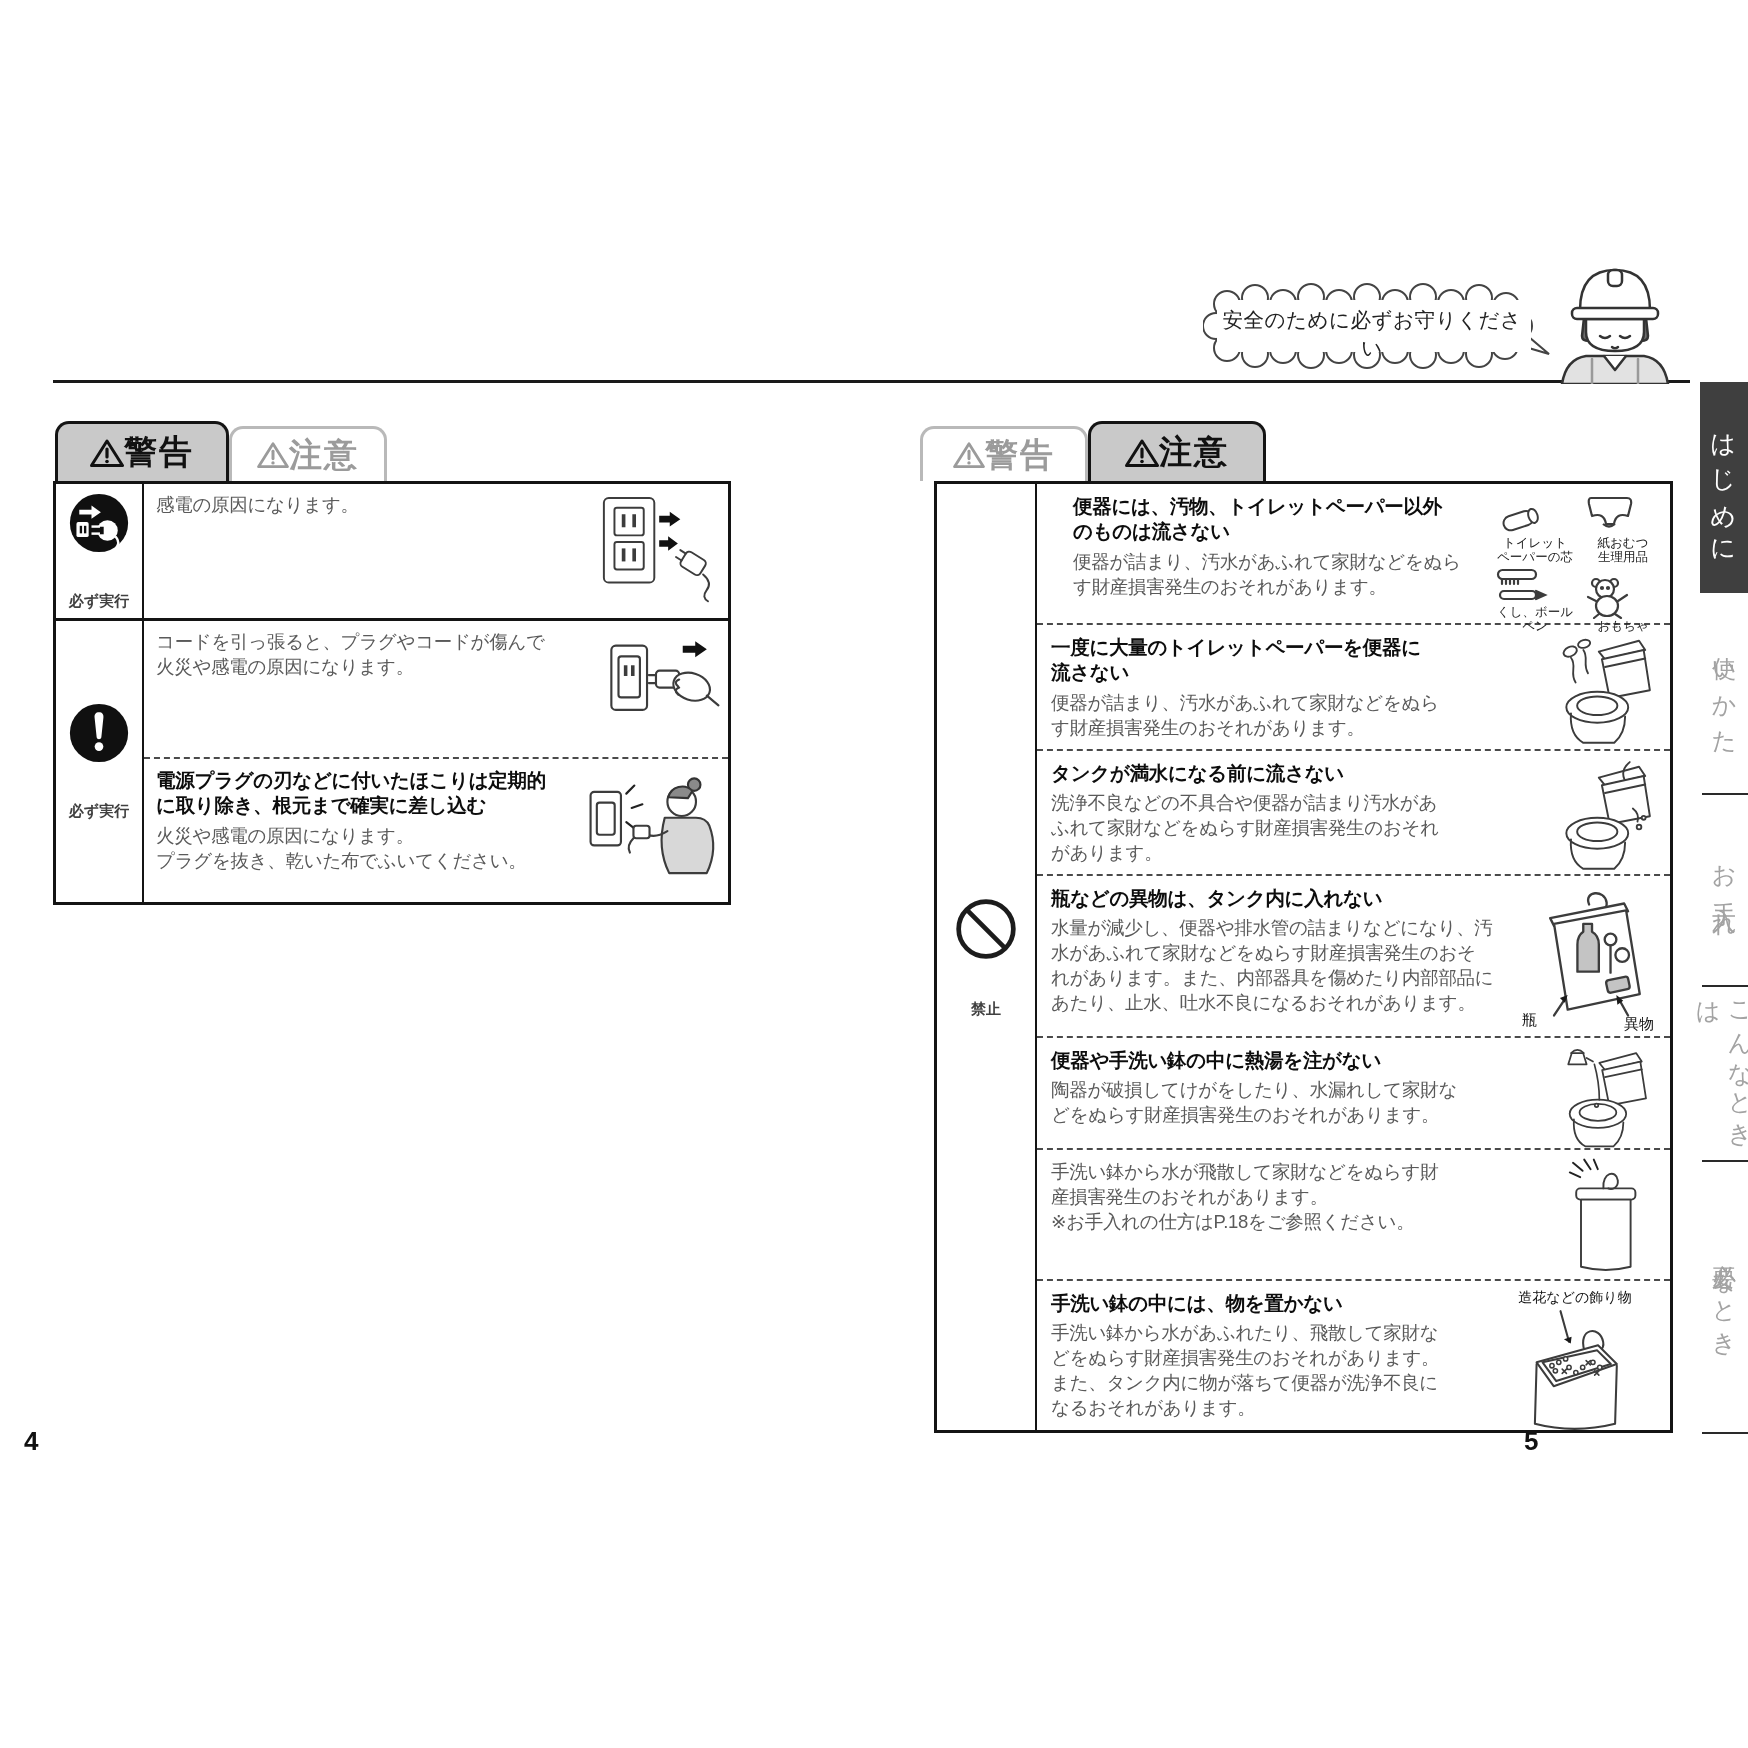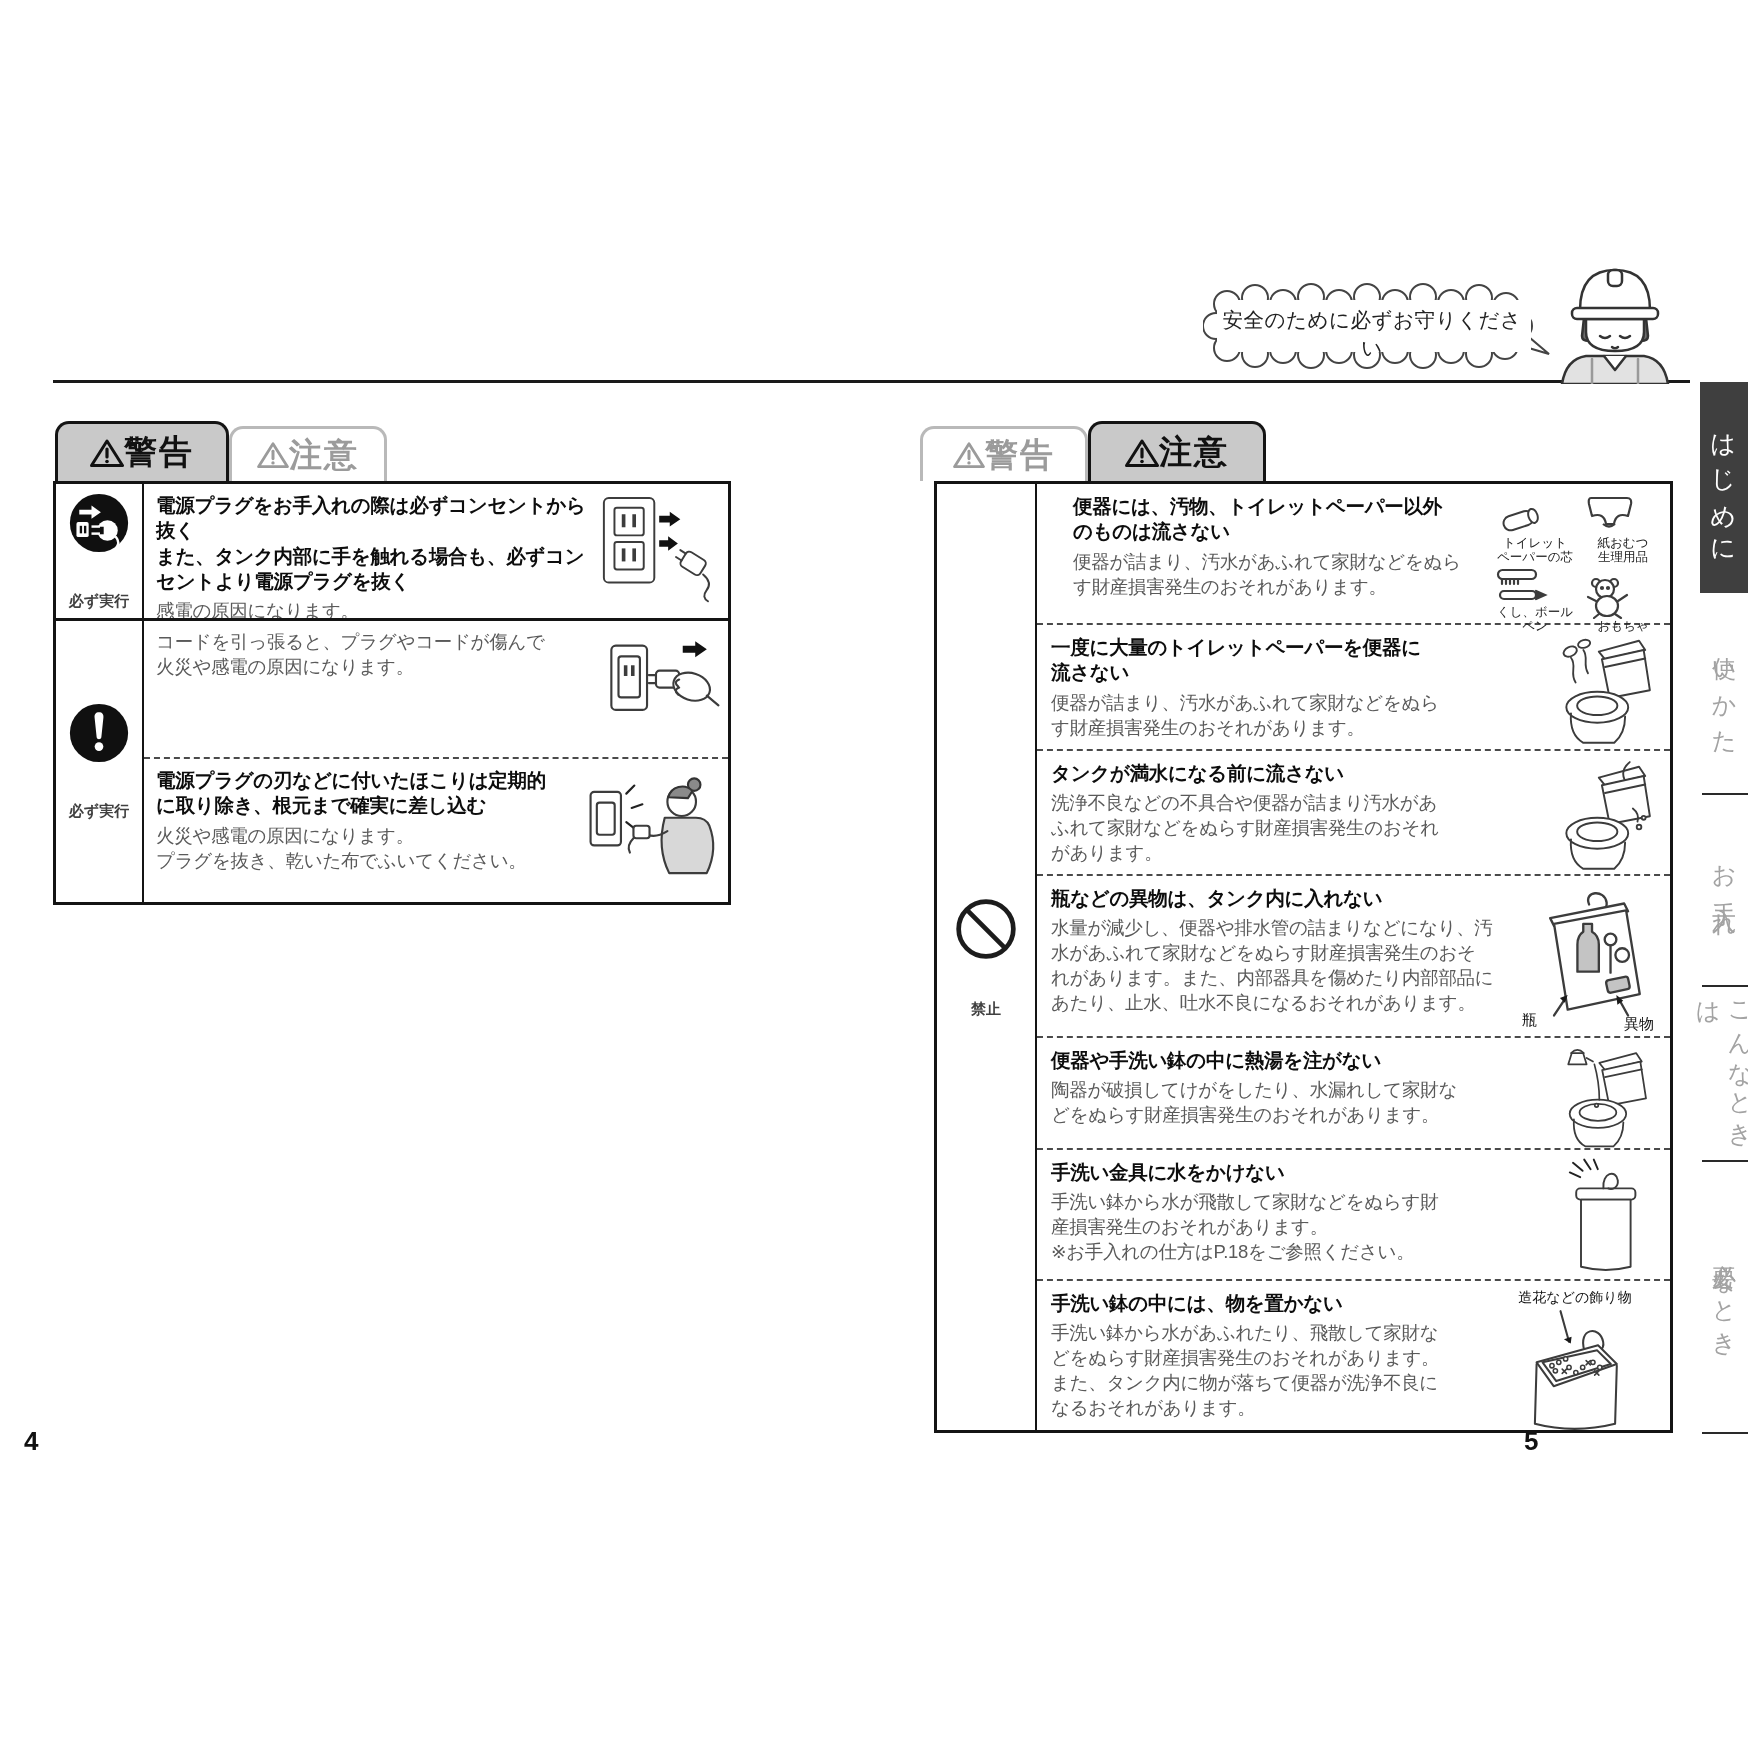--- a/index.html
+++ b/index.html
@@ -191,23 +191,20 @@
           <rect x="29" y="37" width="9" height="8" fill="#101010"></rect>
           <rect x="25" y="35.5" width="9" height="2.6" fill="#fff"></rect>
           <rect x="25" y="43" width="9" height="2.6" fill="#fff"></rect>
           <path d="M51 48 q5 6 0 12" stroke="#fff" stroke-width="2.6" fill="none" stroke-linecap="round"></path>
         </svg>
         <span class="badge-label">必ず実行</span>
       </div>
       <div class="lcontent">
         <div class="entry" style="flex:1">
           <div class="etext">
-            <p class="heading">電源プラグをお手入れの際は必ずコンセントから抜く
-また、タンク内部に手を触れる場合も、必ずコン
-セントより電源プラグを抜く</p>
             <p class="bodytext" style="margin:0">感電の原因になります。</p>
           </div>
           <div class="entry-illus" style="width:128px;">
             <svg width="122" height="110" viewBox="0 0 150 135">
               <g fill="#fff" stroke="#3c3c3c" stroke-width="2.4" stroke-linejoin="round" stroke-linecap="round">
                 <rect x="6" y="6" width="62" height="104" rx="6"></rect>
                 <rect x="19" y="18" width="36" height="34" rx="3"></rect>
                 <rect x="28" y="26" width="4.5" height="16" fill="#3c3c3c" stroke="none"></rect>
                 <rect x="41" y="26" width="4.5" height="16" fill="#3c3c3c" stroke="none"></rect>
                 <rect x="19" y="60" width="36" height="34" rx="3"></rect>
@@ -454,21 +451,20 @@
               <path d="M34 17 l9 5" fill="none"></path>
               <path d="M45 26 C 50 44 52 60 52 76" fill="none"></path>
               <circle cx="48" cy="84" r="2.5"></circle>
             </g>
           </svg>
         </div>
       </div>
 
       <div class="rrow r6">
         <div class="rtext">
-          <p class="heading">手洗い金具に水をかけない</p>
           <p class="bodytext" style="margin:0">手洗い鉢から水が飛散して家財などをぬらす財
 産損害発生のおそれがあります。
 ※お手入れの仕方はP.18をご参照ください。</p>
         </div>
         <div class="illus" style="width:126px;">
           <svg width="82" height="120" viewBox="0 0 100 150">
             <g fill="#fff" stroke="#3c3c3c" stroke-width="2.4" stroke-linejoin="round" stroke-linecap="round">
               <path d="M10 6 l12 10 M24 2 l8 12 M36 2 l5 12 M6 18 l13 6" stroke="#222"></path>
               <rect x="14" y="38" width="74" height="14" rx="5"></rect>
               <path d="M20 52 h62 v84 q-31 8 -62 0 z"></path>

